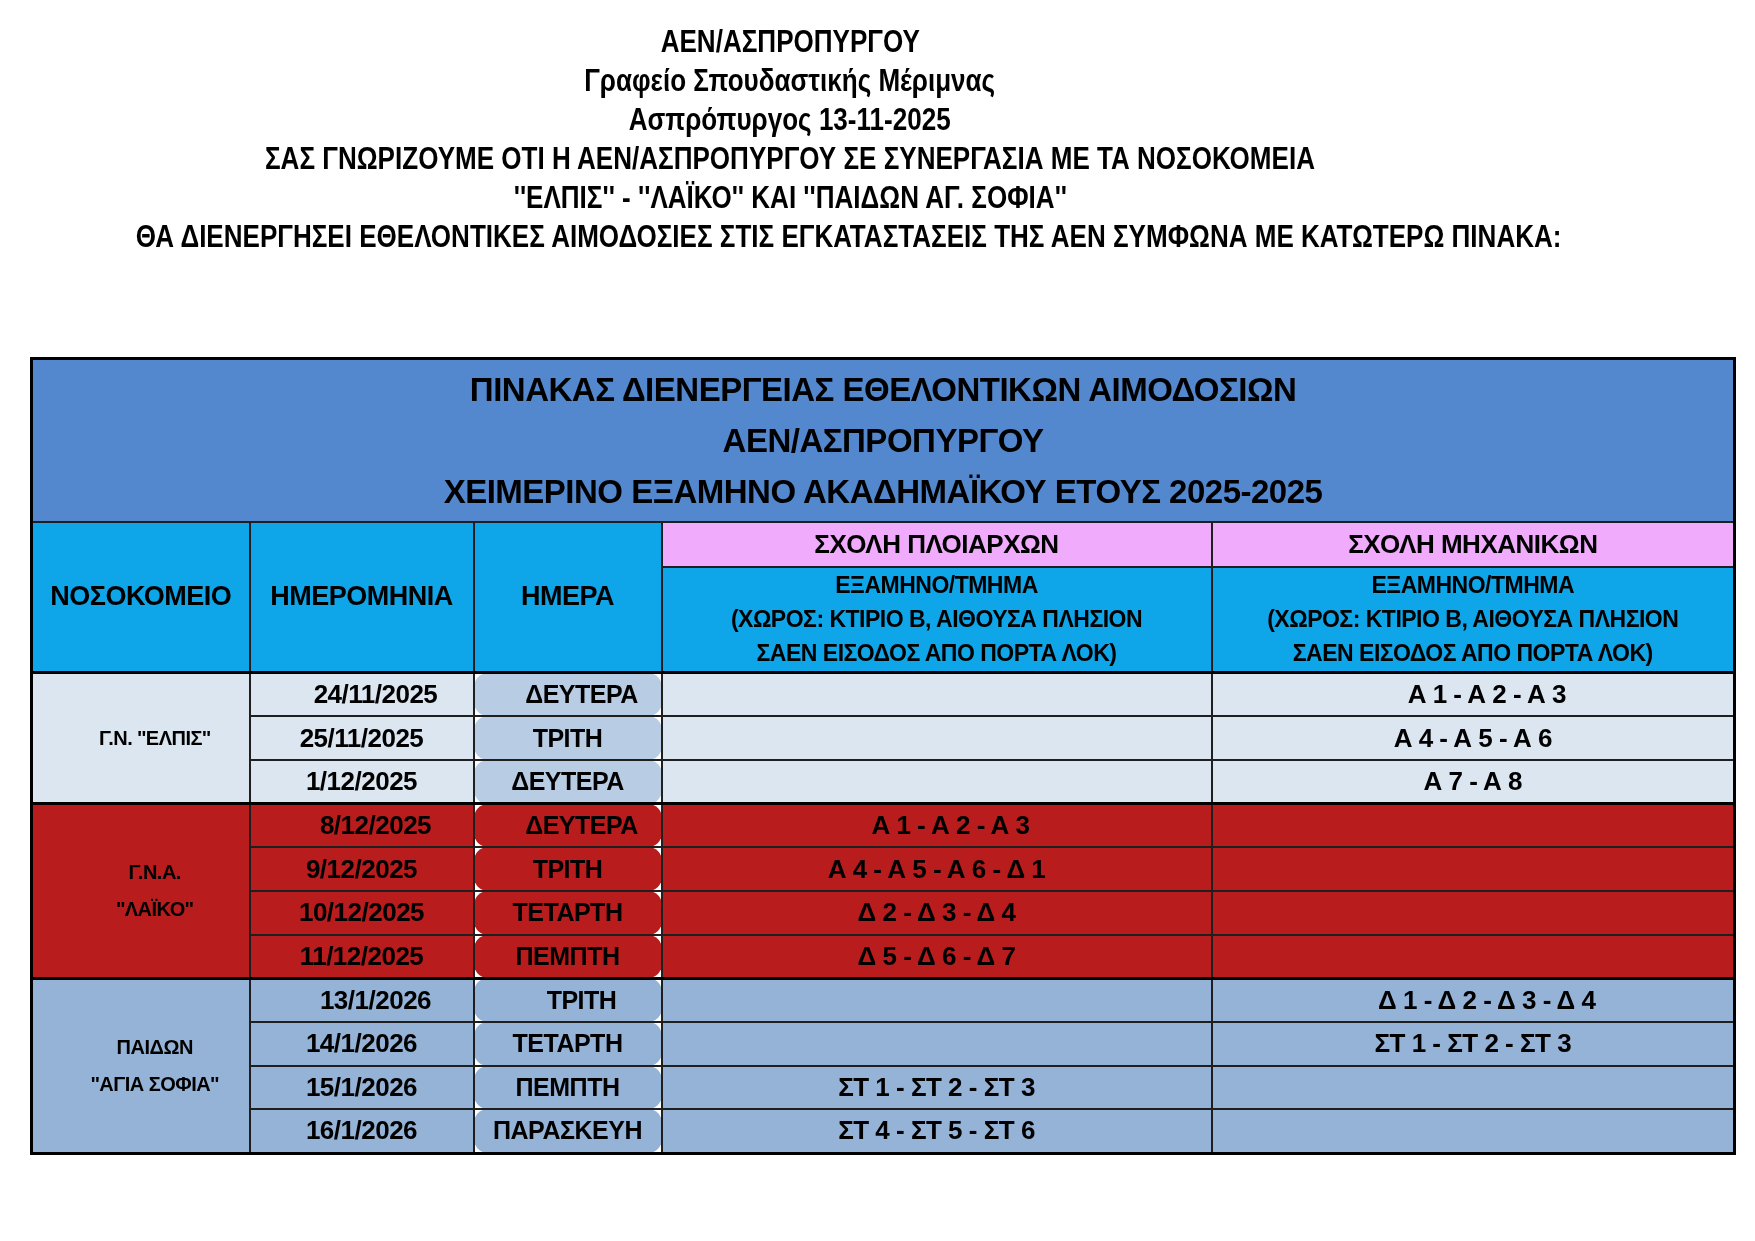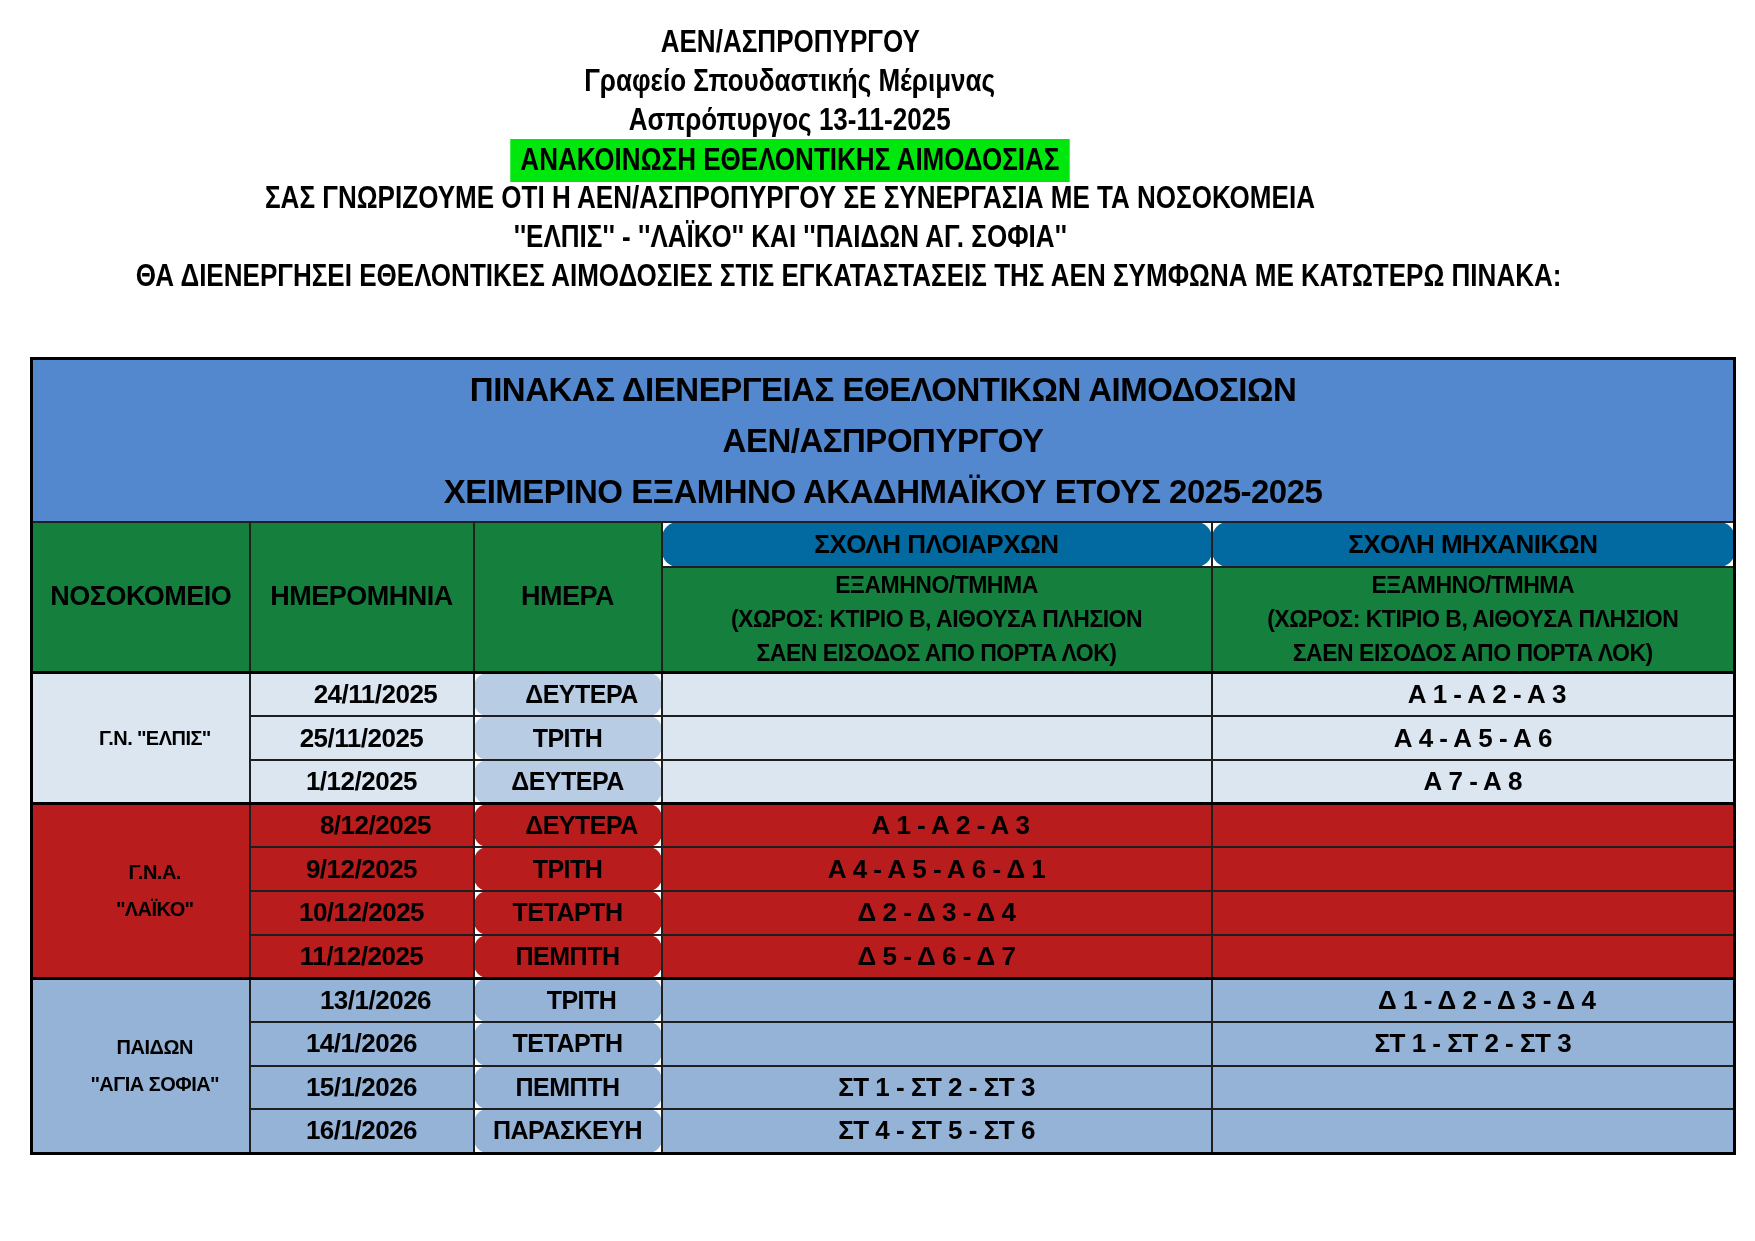--- a/index.html
+++ b/index.html
@@ -35,43 +35,42 @@
     border:2px solid #1f1f1f;padding:0;text-align:center;vertical-align:middle;
     overflow:hidden;letter-spacing:-0.5px;
   }
   tr.r-title{height:163px;}
   tr.r-school{height:45px;}
   tr.r-sub{height:106px;}
   tr.r-data{height:43.7px;}
   .title-cell{
     background:#5488CE;font-size:33px;line-height:51px;
   }
-  .green{background:#15803d;}
-  .yellow{background:#0369a1;font-size:26px;border-radius:16px;}
+  .green{background:#0ea5e9;}
+  .yellow{background:#f0abfc;font-size:26px;}
   .colhead{font-size:27px;}
   .sub-cell{font-size:23px;line-height:34px;}
   .g1{background:#DCE6F1;}
   .g2{background:#b91c1c;}
   .g3{background:#95B3D7;}
   .day-dark{background:#B8CCE4;}
   td.c-hosp{font-size:20px;line-height:37px;}
   td.c-date{font-size:26px;}
   td.c-day{font-size:25px;border-radius:14px;}
   td.c-cap, td.c-eng{font-size:26px;}
   tr.g-start td{border-top:3px solid #000;padding-left:28px;}
   tr.r-sub th{border-bottom:3px solid #000;}
 </style>
 </head>
 <body>
 
 <div class="top-block">
   <div class="top-line"><span class="cond">ΑΕΝ/ΑΣΠΡΟΠΥΡΓΟΥ</span></div>
   <div class="top-line"><span class="cond">Γραφείο Σπουδαστικής Μέριμνας</span></div>
   <div class="top-line"><span class="cond">Ασπρόπυργος  13-11-2025</span></div>
-  <div class="top-line"><span class="cond banner">ΑΝΑΚΟΙΝΩΣΗ ΕΘΕΛΟΝΤΙΚΗΣ ΑΙΜΟΔΟΣΙΑΣ</span></div>
   <div class="top-line"><span class="cond">ΣΑΣ ΓΝΩΡΙΖΟΥΜΕ ΟΤΙ Η ΑΕΝ/ΑΣΠΡΟΠΥΡΓΟΥ ΣΕ ΣΥΝΕΡΓΑΣΙΑ ΜΕ ΤΑ ΝΟΣΟΚΟΜΕΙΑ</span></div>
   <div class="top-line"><span class="cond">''ΕΛΠΙΣ'' - ''ΛΑΪΚΟ'' ΚΑΙ ''ΠΑΙΔΩΝ ΑΓ. ΣΟΦΙΑ''</span></div>
   <div class="top-line"><span class="cond">ΘΑ ΔΙΕΝΕΡΓΗΣΕΙ ΕΘΕΛΟΝΤΙΚΕΣ ΑΙΜΟΔΟΣΙΕΣ ΣΤΙΣ ΕΓΚΑΤΑΣΤΑΣΕΙΣ ΤΗΣ ΑΕΝ ΣΥΜΦΩΝΑ ΜΕ ΚΑΤΩΤΕΡΩ ΠΙΝΑΚΑ:</span></div>
 </div>
 
 <div class="sched-wrap">
 <table class="sched">
   <colgroup>
     <col style="width:218px">
         <col style="width:224px">

